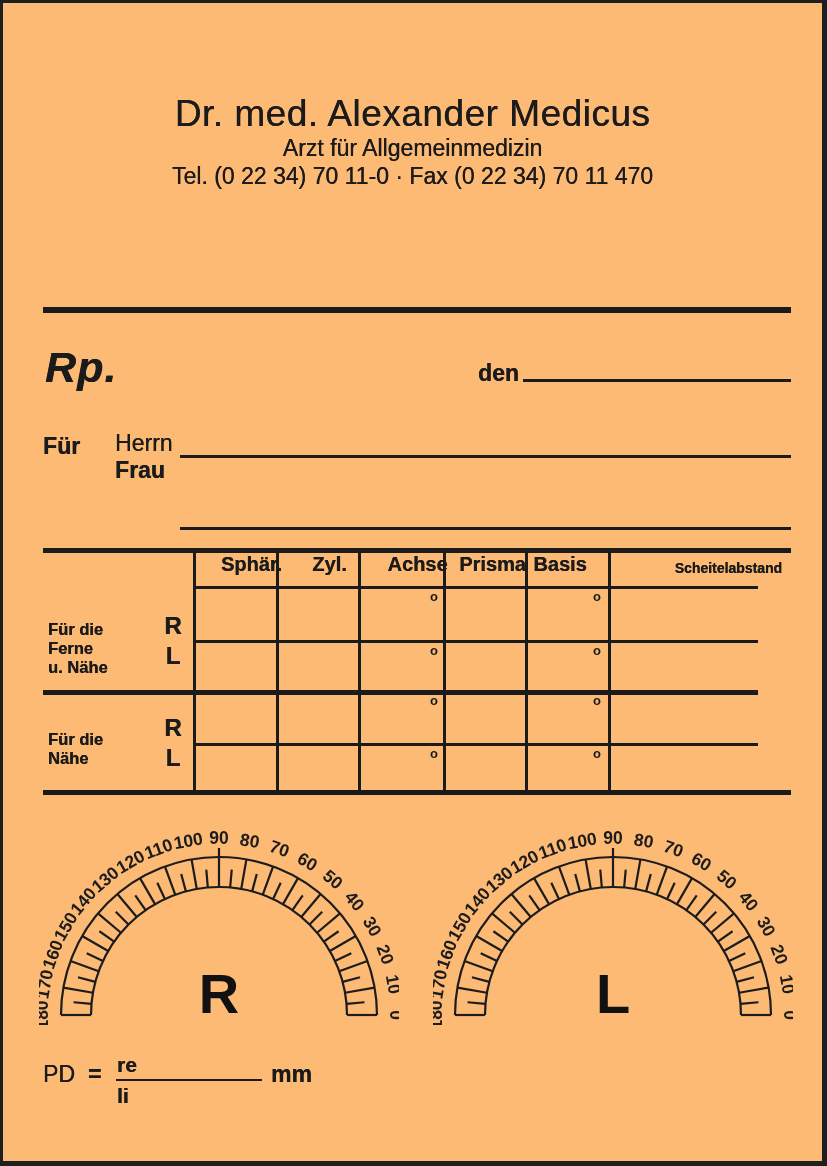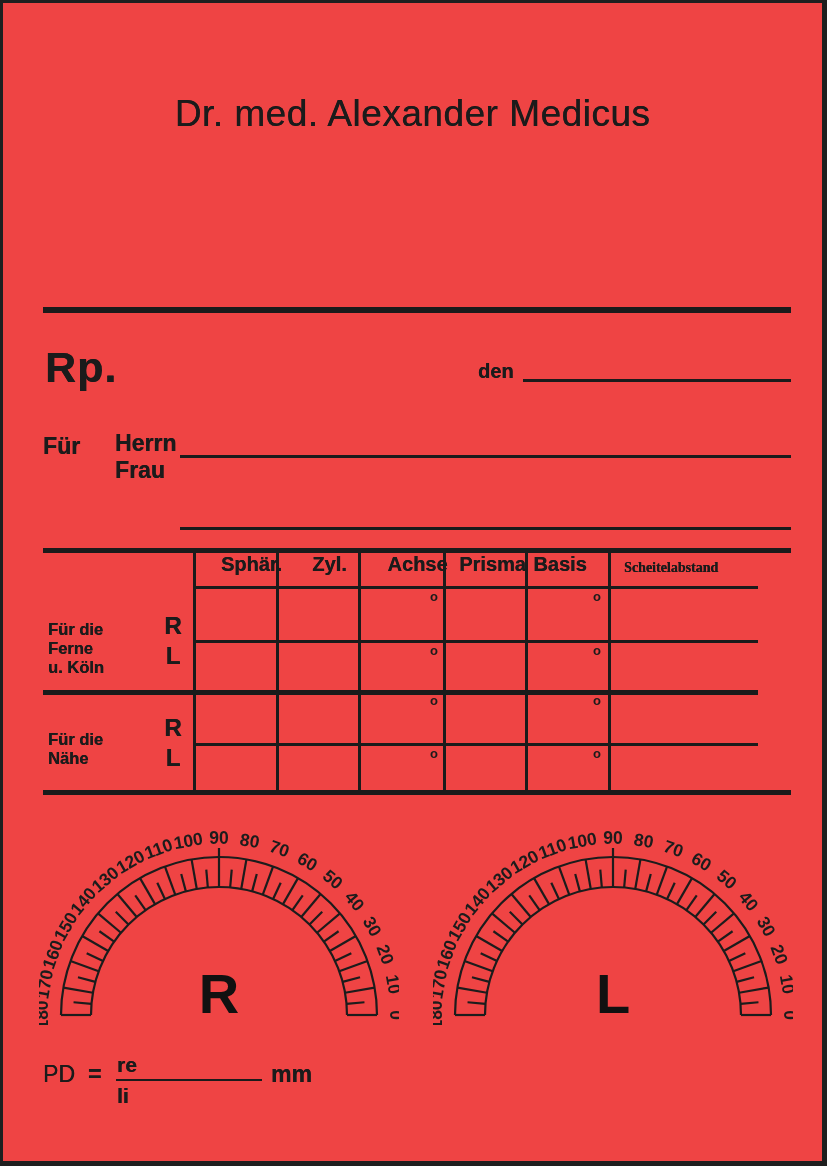--- a/index.html
+++ b/index.html
@@ -1,54 +1,54 @@
 <!DOCTYPE html>
 <html><head>
 <meta charset="utf-8">
 <style>
   html,body{margin:0;padding:0;background:#ffffff;}
   .page{
     position:relative;
     width:827px;height:1166px;
     box-sizing:border-box;
-    background:#ef4444;
+    background:#fdba74;
     border-top:3px solid #1f1f1f;
     border-left:3px solid #1f1f1f;
     border-right:5px solid #1f1f1f;
     border-bottom:5px solid #1f1f1f;
     font-family:"Liberation Sans","DejaVu Sans",sans-serif;
     color:#1b1b1b;
     overflow:hidden;
   }
   .abs{position:absolute;}
   .ctr{left:0;right:0;text-align:center;}
   .scan{text-shadow:0.35px 0 0 currentColor;}
   .hdr-name{top:90px;font-size:37px;font-weight:400;letter-spacing:0.5px;}
   .hdr-spec{top:132px;font-size:23px;font-weight:400;}
   .hdr-tel{top:160px;font-size:23px;font-weight:400;}
   .hdr-street{top:189px;font-size:22px;font-weight:400;}
   .hdr-city{top:214px;font-size:29px;font-weight:400;}
   .rule{background:#1b1b1b;}
   .rule-main{top:304px;left:40px;width:748px;height:6px;}
-  .rp{top:340px;left:42px;font-size:43px;font-weight:700;letter-spacing:1px;}
-  .den{top:357px;left:475px;font-size:20px;font-weight:600;}
+  .rp{top:340px;left:42px;font-size:43px;font-weight:700;font-style:italic;letter-spacing:1px;}
+  .den{top:357px;left:475px;font-size:23px;font-weight:600;}
   .wline{background:#1b1b1b;height:2.5px;}
   .den-line{top:376px;left:520px;width:268px;}
   .fuer{top:430px;left:40px;font-size:23px;font-weight:600;}
-  .herrn{top:427px;left:112px;font-size:23px;font-weight:700;}
+  .herrn{top:427px;left:112px;font-size:23px;font-weight:400;}
   .frau{top:454px;left:112px;font-size:23px;font-weight:600;}
   .name-line{top:452px;left:177px;width:611px;}
   .extra-line{top:524px;left:177px;width:611px;}
   
   .tl{background:#1b1b1b;}
   .h-thick{height:5px;}
   .h-thin{height:3px;}
   .v-line{width:3px;top:545px;height:247px;}
   .th-label{top:550px;font-size:20px;font-weight:700;text-align:center;margin-left:17px;}
-  .th-small{top:557px;font-size:14px;font-weight:700;text-align:left;padding-left:16px;font-family:Liberation Serif, serif;}
+  .th-small{top:557px;font-size:14px;font-weight:700;text-align:right;padding-left:24px;}
   .deg{font-size:13px;font-weight:700;width:16px;text-align:right;line-height:13px;}
   .rl{font-size:24px;font-weight:700;width:26px;text-align:center;line-height:24px;}
   .grp{font-size:16.5px;font-weight:600;line-height:19px;left:45px;}
   
   .dial{position:absolute;width:360px;height:198px;top:824px;}
   .dial-line{stroke:#1c1c1c;stroke-width:2.2;fill:none;}
   .dial-num{font-family:"Liberation Sans","DejaVu Sans",sans-serif;font-size:17.5px;font-weight:700;fill:#1c1c1c;}
   .dial-letter{font-family:"Liberation Sans","DejaVu Sans",sans-serif;font-size:56px;font-weight:700;fill:#111;}
   
   .pd-label{top:1058px;left:40px;font-size:23px;font-weight:400;}
@@ -57,20 +57,22 @@
   .pd-line{top:1076px;left:113px;width:146px;height:2px;}
   .pd-li{top:1081px;left:114px;font-size:21px;font-weight:600;}
   .pd-mm{top:1058px;left:268px;font-size:23px;font-weight:700;}
 </style>
 </head>
 <body>
 
 <div class="page">
 
   <div class="abs ctr scan hdr-name">Dr. med. Alexander Medicus</div>
+  <div class="abs ctr scan hdr-spec">Arzt für Allgemeinmedizin</div>
+  <div class="abs ctr scan hdr-tel">Tel. (0 22 34) 70 11-0 · Fax (0 22 34) 70 11 470</div>
 
   <div class="abs rule rule-main"></div>
 
   <div class="abs scan rp">Rp.</div>
   <div class="abs scan den">den</div>
   <div class="abs wline den-line"></div>
 
   <div class="abs scan fuer">Für</div>
   <div class="abs scan herrn">Herrn</div>
   <div class="abs scan frau">Frau</div>
@@ -102,21 +104,21 @@
   <div class="abs deg" style="left:582px;top:587px;">o</div>
   <div class="abs deg" style="left:419px;top:641px;">o</div>
   <div class="abs deg" style="left:582px;top:641px;">o</div>
   <div class="abs deg" style="left:419px;top:691px;">o</div>
   <div class="abs deg" style="left:582px;top:691px;">o</div>
   <div class="abs deg" style="left:419px;top:744px;">o</div>
   <div class="abs deg" style="left:582px;top:744px;">o</div>
 
   <div class="abs scan grp" style="top:617px;">Für die</div>
   <div class="abs scan grp" style="top:636px;">Ferne</div>
-  <div class="abs scan grp" style="top:655px;">u. Köln</div>
+  <div class="abs scan grp" style="top:655px;">u. Nähe</div>
   <div class="abs scan grp" style="top:727px;">Für die</div>
   <div class="abs scan grp" style="top:746px;">Nähe</div>
 
   <div class="abs scan rl" style="left:157px;top:611px;">R</div>
   <div class="abs scan rl" style="left:157px;top:641px;">L</div>
   <div class="abs scan rl" style="left:157px;top:713px;">R</div>
   <div class="abs scan rl" style="left:157px;top:743px;">L</div>
 
   <svg class="dial" style="left:36px;" viewBox="0 0 360 198">
       <path d="M 22 188 A 158 158 0 0 1 338 188" class="dial-line"></path>

